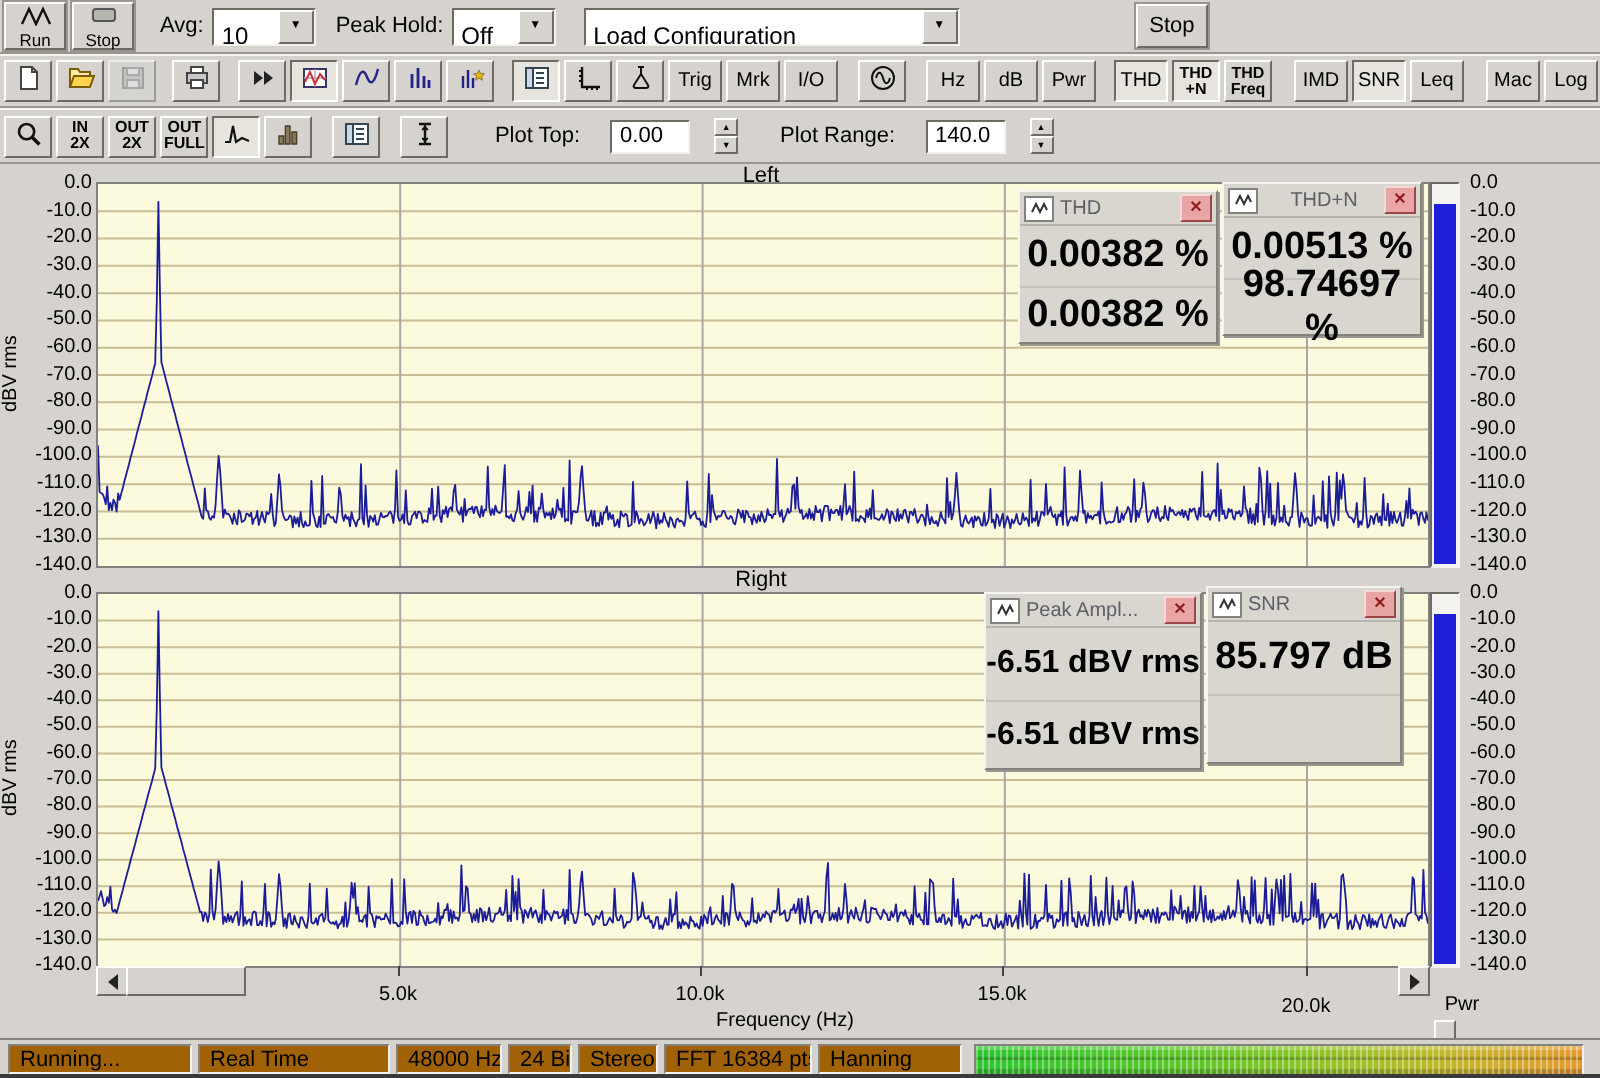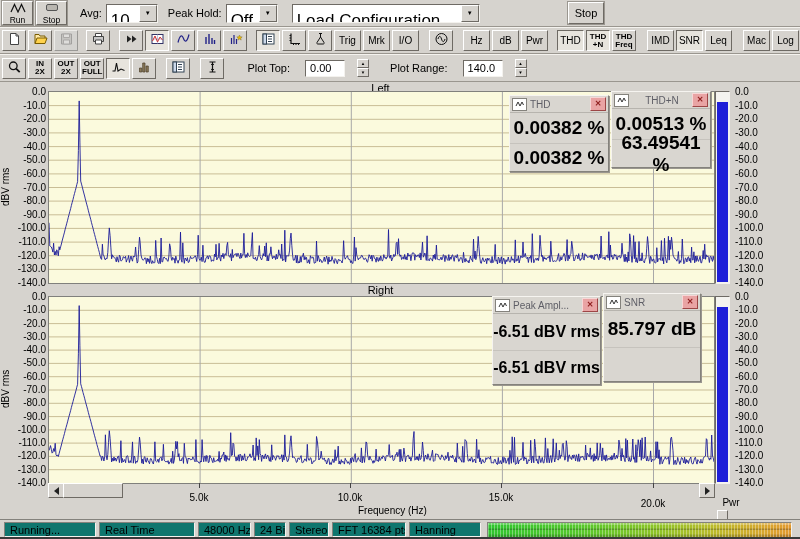--- a/index.html
+++ b/index.html
@@ -20,21 +20,21 @@
   .bigbtn .blabel{font-size:8.5px;line-height:9px;color:#000;}
   .tbtn{display:inline-flex;align-items:center;justify-content:center;
         min-width:24px;height:21px;margin-right:2px;padding:0 1px;background:#d6d3ce;
         border:1px solid;border-color:#fff #6e6a64 #6e6a64 #fff;cursor:pointer;}
   .tbtn.txt{min-width:27px;font-size:10px;color:#000;}
   .tbtn.pressed{border-color:#6e6a64 #fff #fff #6e6a64;background:#e7e4dd;}
   .tbtn.disabled{opacity:.55;filter:grayscale(1);}
   .tlines{display:flex;flex-direction:column;font-size:8px;line-height:8px;font-weight:bold;color:#000;}
   .combo{display:inline-flex;height:19px;background:#fff;border:1px solid;
          border-color:#6e6a64 #f4f2ee #f4f2ee #6e6a64;box-sizing:border-box;cursor:pointer;}
-  .combo-val{flex:1;font-size:17px;color:#000;padding:6px 0 0 4px;white-space:nowrap;overflow:hidden;}
+  .combo-val{flex:1;font-size:12px;color:#000;padding:6px 0 0 4px;white-space:nowrap;overflow:hidden;}
   .combo-arrow{width:16px;background:#d6d3ce;border:1px solid;border-color:#fff #6e6a64 #6e6a64 #fff;
                display:flex;align-items:center;justify-content:center;}
   .combo-arrow::after{content:"▼";font-size:6px;color:#000;}
   .stopbtn{margin-left:88px;width:36px;height:22px;background:#d6d3ce;font-size:11px;
            border:1px solid;border-color:#fff #6e6a64 #6e6a64 #fff;outline:1px solid #9a968f;cursor:pointer;}
   .numbox{display:inline-block;width:40px;height:17px;background:#fff;border:1px solid;
           border-color:#6e6a64 #f4f2ee #f4f2ee #6e6a64;font-size:11px;padding:1px 0 0 4px;box-sizing:border-box;}
   .spin{display:inline-flex;flex-direction:column;width:12px;height:18px;margin-left:1px;}
   .spin span{flex:1;background:#d6d3ce;border:1px solid;border-color:#fff #6e6a64 #6e6a64 #fff;
              display:flex;align-items:center;justify-content:center;cursor:pointer;}
@@ -69,21 +69,21 @@
          align-items:center;justify-content:center;margin-right:3px;}
   .ptext{flex:1;font-size:10px;color:#5e5e66;white-space:nowrap;overflow:hidden;}
   .pclose{width:14px;height:12px;background:#e9a4a4;border:1px solid;border-color:#f7d6d6 #9c4646 #9c4646 #f7d6d6;
           display:inline-flex;align-items:center;justify-content:center;cursor:pointer;}
   .pclose::after{content:"✕";font-size:8px;font-weight:bold;color:#8f1f1f;line-height:8px;}
   .pval{display:flex;align-items:center;justify-content:center;color:#000;font-weight:600;letter-spacing:0px;}
   .pval.sep{border-bottom:1px solid #c6c3bd;}
   
   #status{position:relative;height:20px;background:#d6d3ce;border-top:1px solid #84827c;
           display:flex;align-items:center;padding:0 4px;box-sizing:border-box;}
-  .scell{height:15px;background:#0f766e;border:1px solid;border-color:#84827c #f4f2ee #f4f2ee #84827c;
+  .scell{height:15px;background:#a16207;border:1px solid;border-color:#84827c #f4f2ee #f4f2ee #84827c;
          font-size:11px;color:#000;padding:1px 0 0 5px;margin-right:3px;box-sizing:border-box;white-space:nowrap;overflow:hidden;}
   #levelmeter{height:14px;flex:1;margin:0 4px 0 3px;border:1px solid;border-color:#84827c #f4f2ee #f4f2ee #84827c;
      background:
        repeating-linear-gradient(to right, rgba(255,255,255,.35) 0 1px, rgba(0,0,0,0) 1px 3px),
        linear-gradient(to bottom, rgba(255,255,255,.25) 0 2px, rgba(0,0,0,0) 2px 5px, rgba(0,0,0,.22) 6px 7px, rgba(0,0,0,0) 7px 11px, rgba(0,0,0,.18) 12px),
        linear-gradient(to right,#2fc52f 0%,#55c72b 30%,#8cc427 55%,#bcba2a 75%,#d8a52e 92%,#e2992f 100%);}
 </style>
 </head>
 <body>
 
@@ -466,21 +466,21 @@
           <span class="picon">
             <svg width="10" height="8" viewBox="0 0 10 8">
               <path d="M1 6L3 2l2 4 2-4 1.5 3" fill="none" stroke="#333" stroke-width="1"></path>
             </svg>
           </span>
           <span class="ptext">THD+N</span>
           <span class="pclose"></span>
         </div>
         <div>
           <div class="pval sep" style="height: 29.5px; font-size: 19px;">0.00513 %</div>
-          <div class="pval" style="height: 29.5px; font-size: 19px;">63.49541 %</div>
+          <div class="pval" style="height: 29.5px; font-size: 19px;">98.74697 %</div>
         </div>
       </div>
       <div class="panel" style="left: 492px; top: 214px; width: 109px; height: 89px;">
         <div class="ptitle">
           <span class="picon">
             <svg width="10" height="8" viewBox="0 0 10 8">
               <path d="M1 6L3 2l2 4 2-4 1.5 3" fill="none" stroke="#333" stroke-width="1"></path>
             </svg>
           </span>
           <span class="ptext">Peak Ampl...</span>

